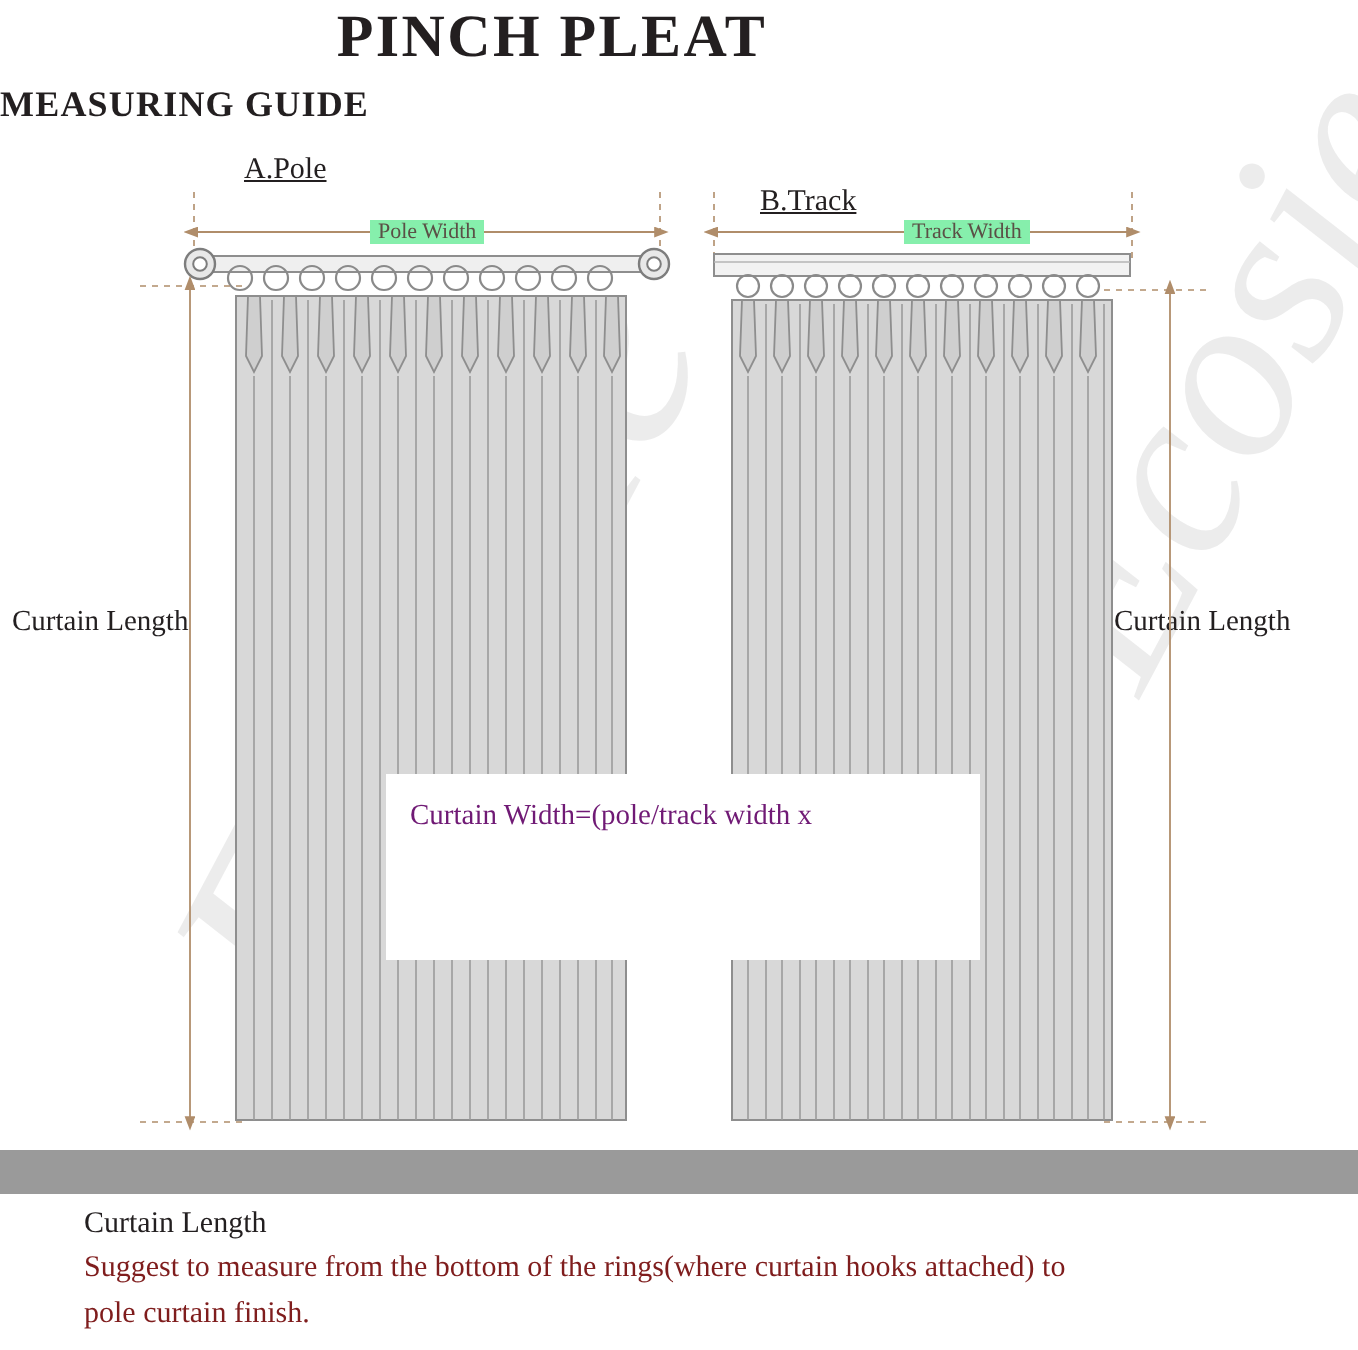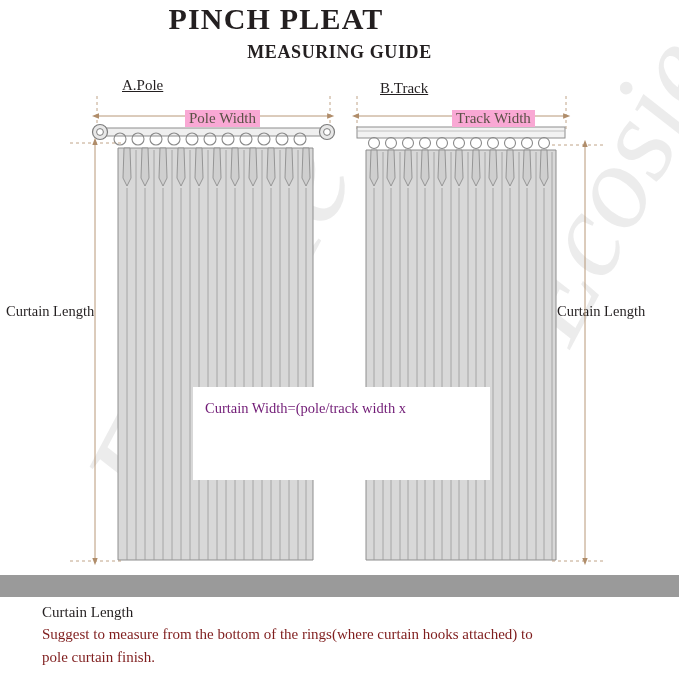--- a/index.html
+++ b/index.html
@@ -29,47 +29,46 @@
     text-align: center;
     font-size: 30px;
     font-weight: bold;
     letter-spacing: 1.2px;
     font-family: "Liberation Serif", serif;
   }
   .subtitle {
     position: absolute;
     left: 0; top: 42px;
     width: 679px;
-    text-align: center;
     font-size: 18px;
     font-weight: bold;
     letter-spacing: 0.6px;
   }
   .panel-label {
     position: absolute;
     font-size: 15px;
     color: #231f20;
     text-decoration: underline;
   }
   #label-pole { left: 122px; top: 77px; }
-  #label-track { left: 380px; top: 80px; }
+  #label-track { left: 380px; top: 93px; }
 
   .side-label {
     position: absolute;
     font-size: 14.5px;
     color: #231f20;
   }
   #left-curtain-length { left: 6px; top: 303px; }
   #right-curtain-length { left: 557px; top: 303px; }
 
   .width-caption {
     position: absolute;
-    font-size: 15px;
+    font-size: 11px;
     color: #5a5046;
-    background: #f9a8d4;
+    background: #86efac;
     padding: 0 4px;
   }
   #cap-pole { left: 185px; top: 110px; }
   #cap-track { left: 452px; top: 110px; }
 
   
   .note-box {
     position: absolute;
     left: 193px;
     top: 387px;

